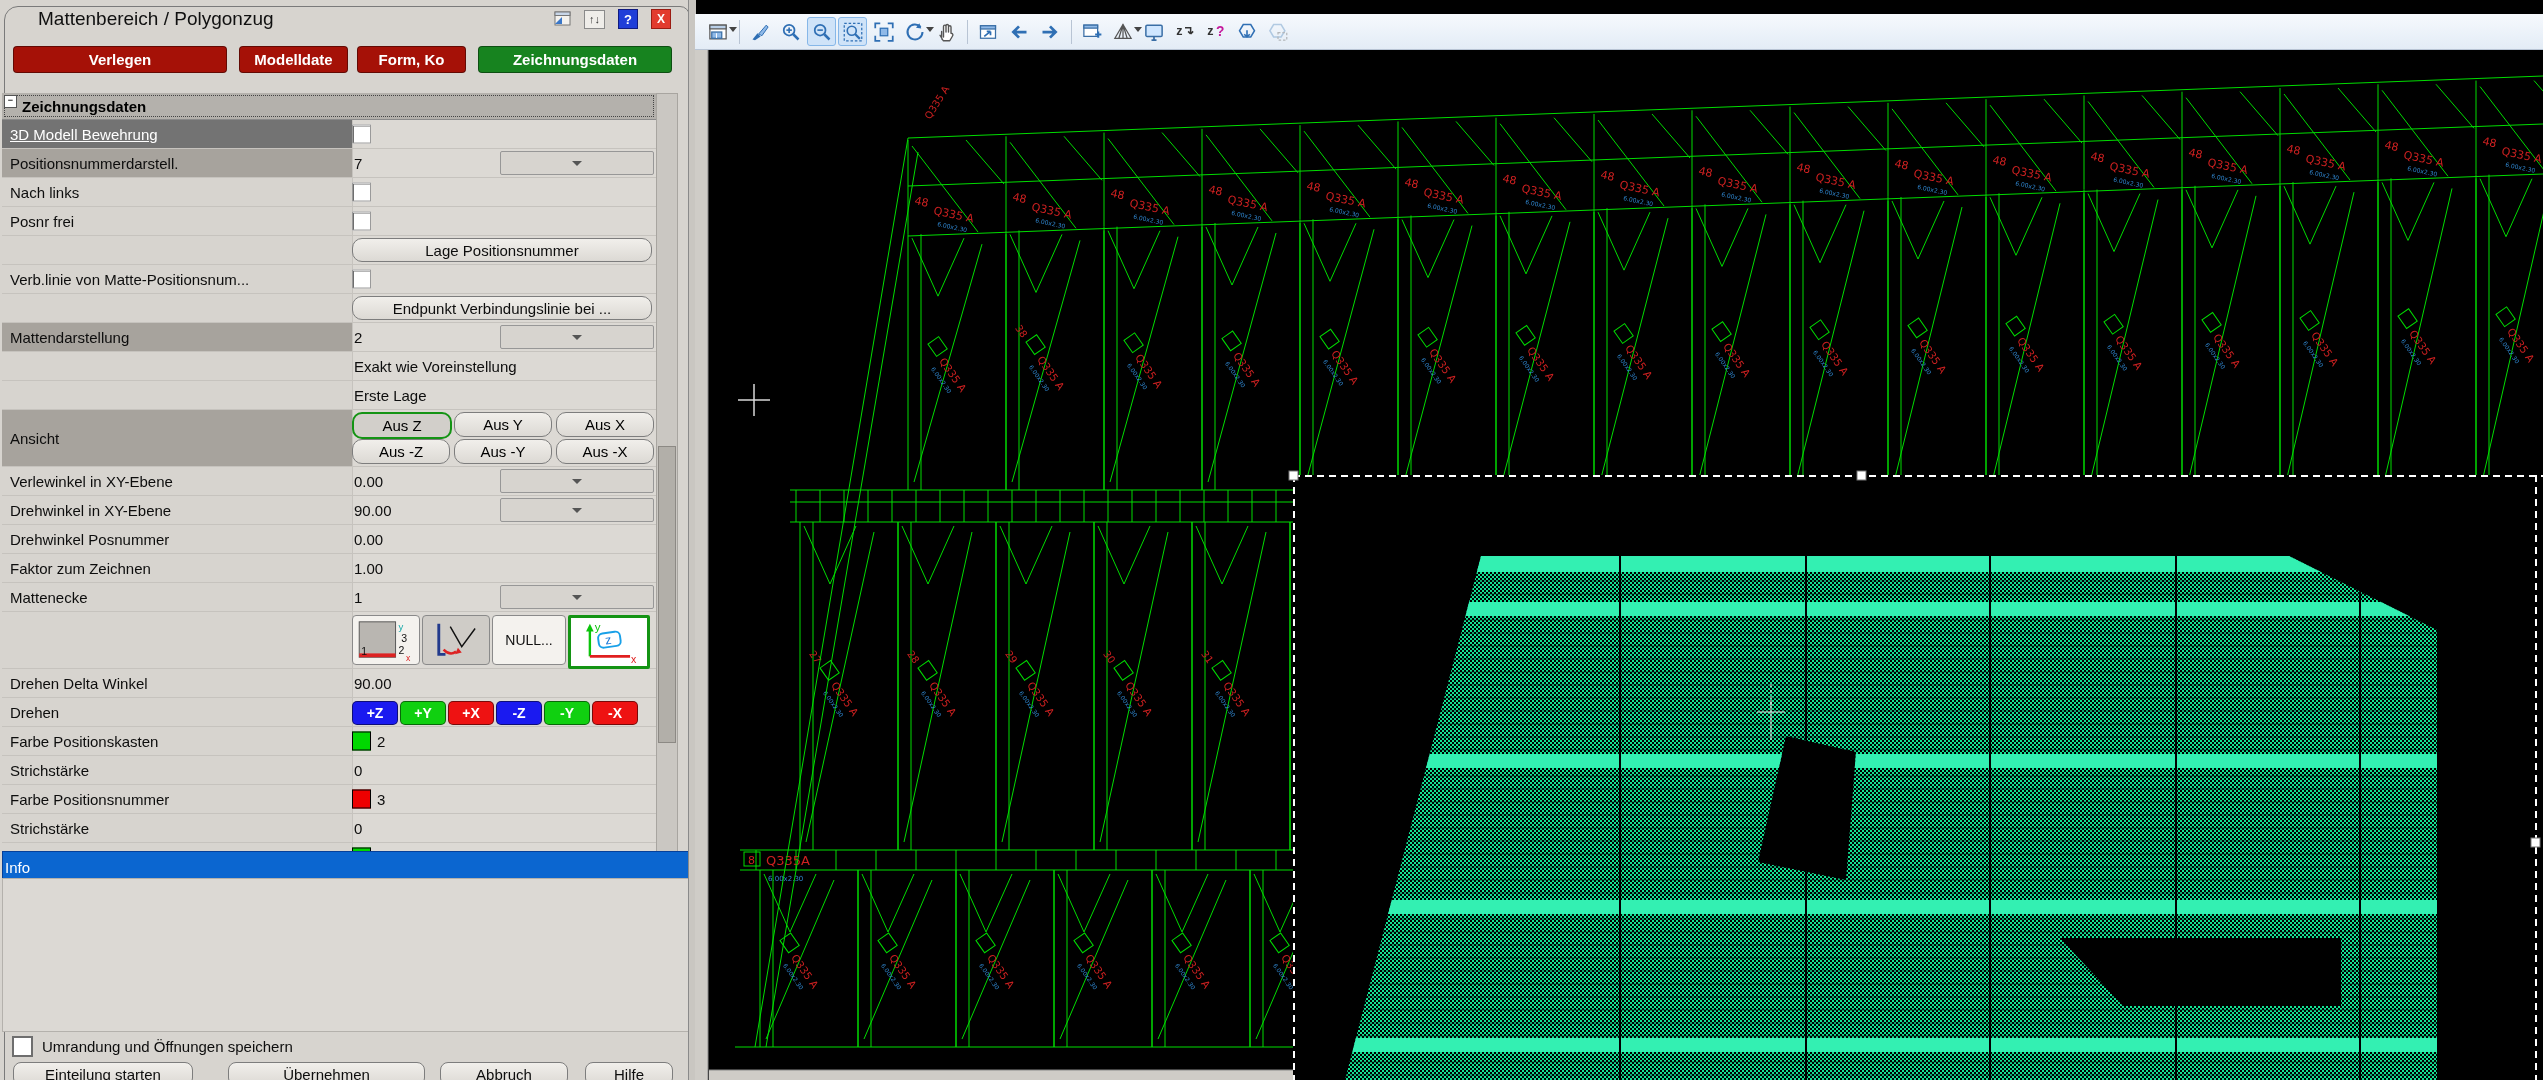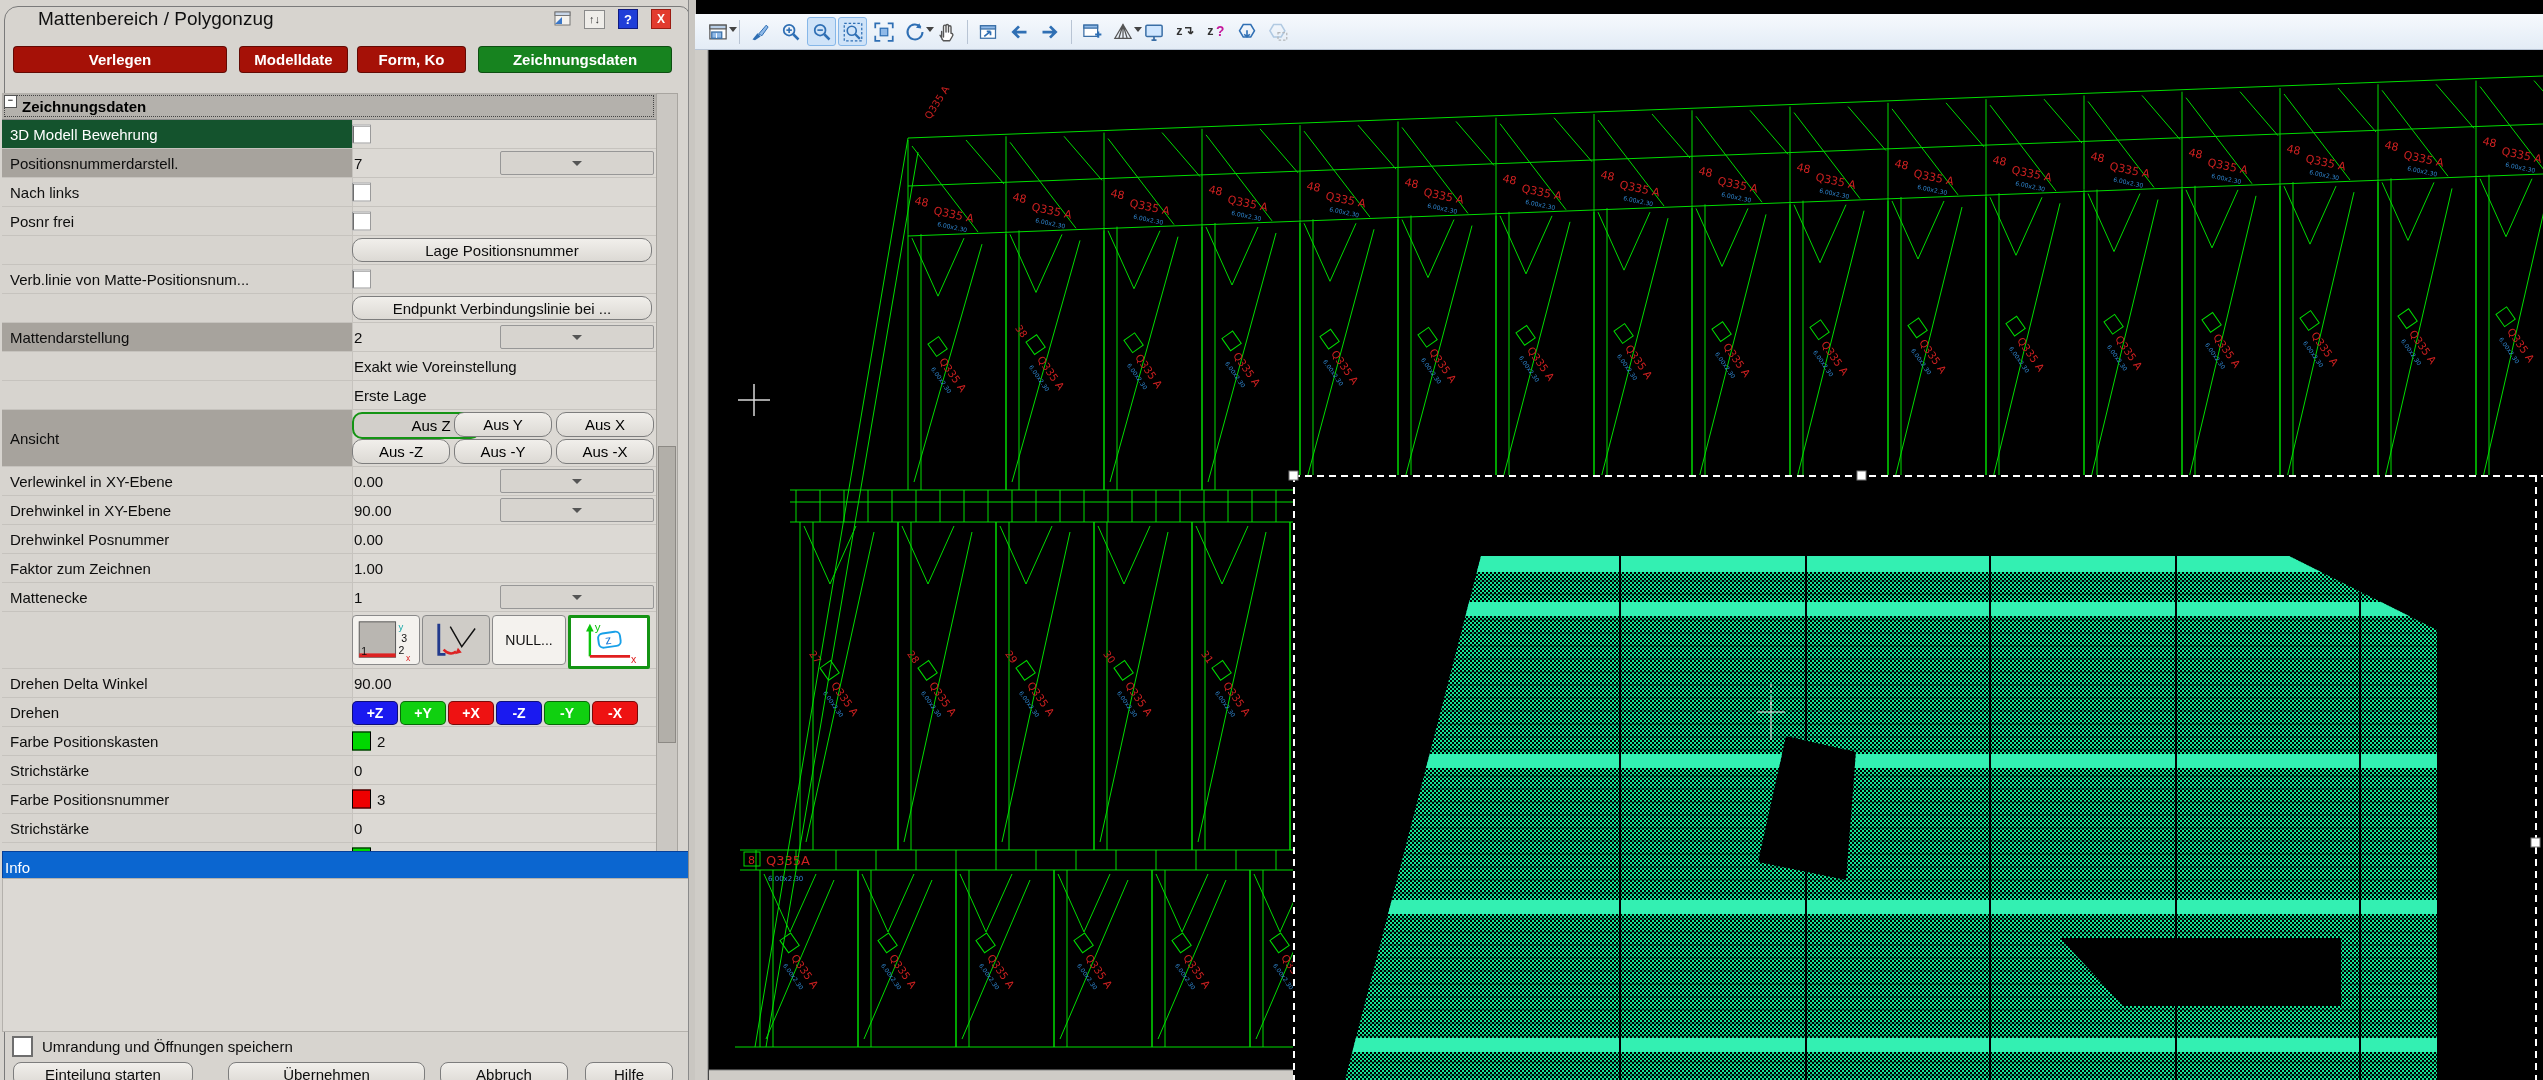--- a/index.html
+++ b/index.html
@@ -20,21 +20,21 @@
       color:#fff;font-size:15px;font-weight:600;display:flex;align-items:center;justify-content:center;}
   #prop-grid{position:absolute;left:2px;top:93px;width:654px;}
   .prow{position:relative;border-bottom:1px solid #c6c3be;background:#dcd9d4;}
   .phead{height:26px;background:#b4b1ac;display:flex;align-items:center;font-weight:bold;
       font-size:15px;color:#000;padding-left:20px;outline:1px dotted #444;outline-offset:-3px;position:relative;}
   .expbox{position:absolute;left:2px;top:2px;width:11px;height:11px;background:#fff;border:1px solid #555;
       font-size:9px;line-height:9px;text-align:center;color:#222;}
   .plabel{position:absolute;left:0;top:0;bottom:0;width:342px;background:#d7d4cf;border-right:1px solid #c6c3be;
       padding-left:8px;display:flex;align-items:center;font-size:15px;color:#0d0d0d;white-space:nowrap;overflow:hidden;}
   .plabel.dark{background:#a7a39d;}
-  .plabel.sel{background:#14532d;color:#fff;}
+  .plabel.sel{background:#737373;color:#fff;text-decoration:underline;}
   .pval{position:absolute;left:343px;top:0;bottom:0;right:0;}
   .cbx{position:absolute;left:7px;top:50%;transform:translateY(-50%);width:17px;height:17px;background:#fff;
       border:1px solid #9a9a9a;box-shadow:inset 1px 1px 0 #6e6e6e;}
   .vtext{position:absolute;left:9px;top:50%;transform:translateY(-50%);font-size:15px;color:#0d0d0d;white-space:nowrap;}
   .dd{position:absolute;right:2px;top:2px;width:152px;height:22px;background:#d7d4cf;
       border:1px solid #979797;border-radius:2px;}
   .dd:after{content:"";position:absolute;left:50%;top:9px;margin-left:-5px;border:5px solid transparent;
       border-top:5px solid #555;}
   .abtn{position:absolute;left:7px;right:4px;top:2px;height:22px;background:linear-gradient(#f1efeb,#dcd9d4);
       border:1px solid #7d7d7d;border-radius:10px;font-size:15px;color:#0d0d0d;
@@ -173,21 +173,21 @@
         </div>
         <div class="prow" style="height: 28px;">
           <div class="plabel"></div>
           <div class="pval">
             <span class="vtext">Erste Lage</span>
           </div>
         </div>
         <div class="prow" style="height: 56px;">
           <div class="plabel dark">Ansicht</div>
           <div class="pval">
-            <div class="ausbtn act" style="left: 7px; top: 2px; padding-left: 29px;">Aus Z</div>
+            <div class="ausbtn act" style="left: 7px; top: 2px;">Aus Z</div>
             <div class="ausbtn" style="left: 109px; top: 2px;">Aus Y</div>
             <div class="ausbtn" style="left: 211px; top: 2px;">Aus X</div>
             <div class="ausbtn" style="left: 7px; top: 29px;">Aus -Z</div>
             <div class="ausbtn" style="left: 109px; top: 29px;">Aus -Y</div>
             <div class="ausbtn" style="left: 211px; top: 29px;">Aus -X</div>
           </div>
         </div>
         <div class="prow" style="height: 28px;">
           <div class="plabel">Verlewinkel in  XY-Ebene</div>
           <div class="pval">

